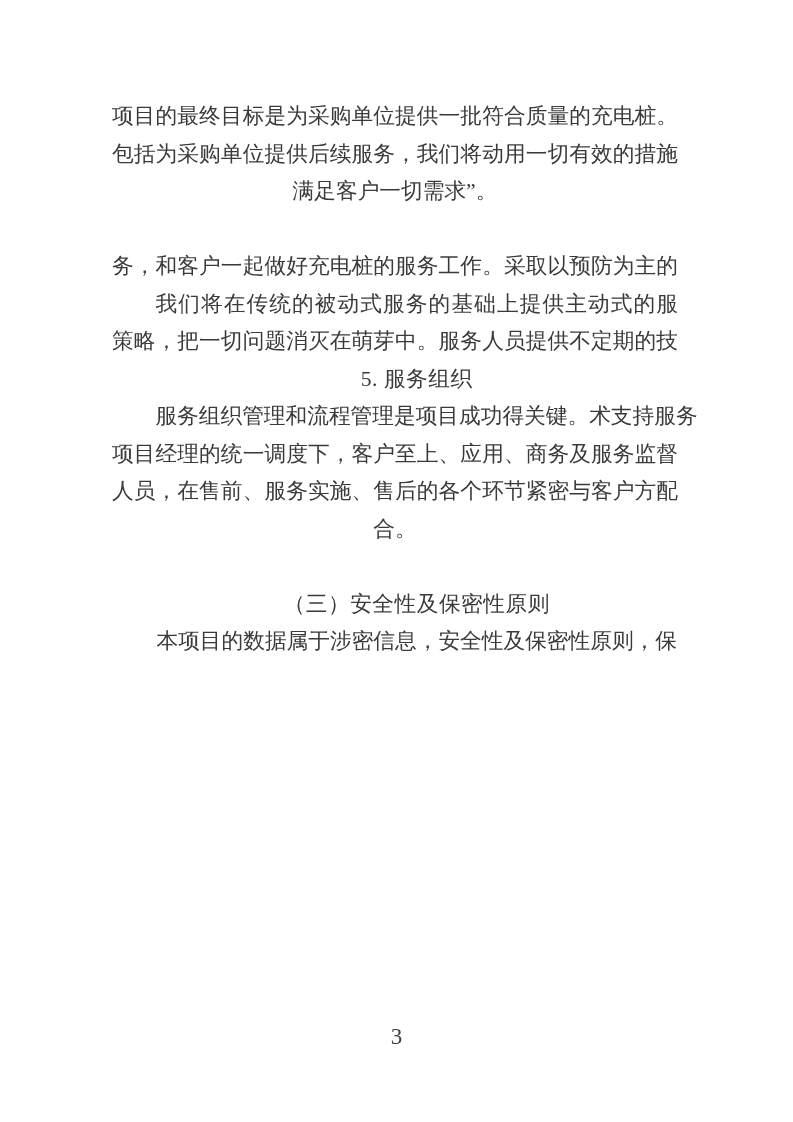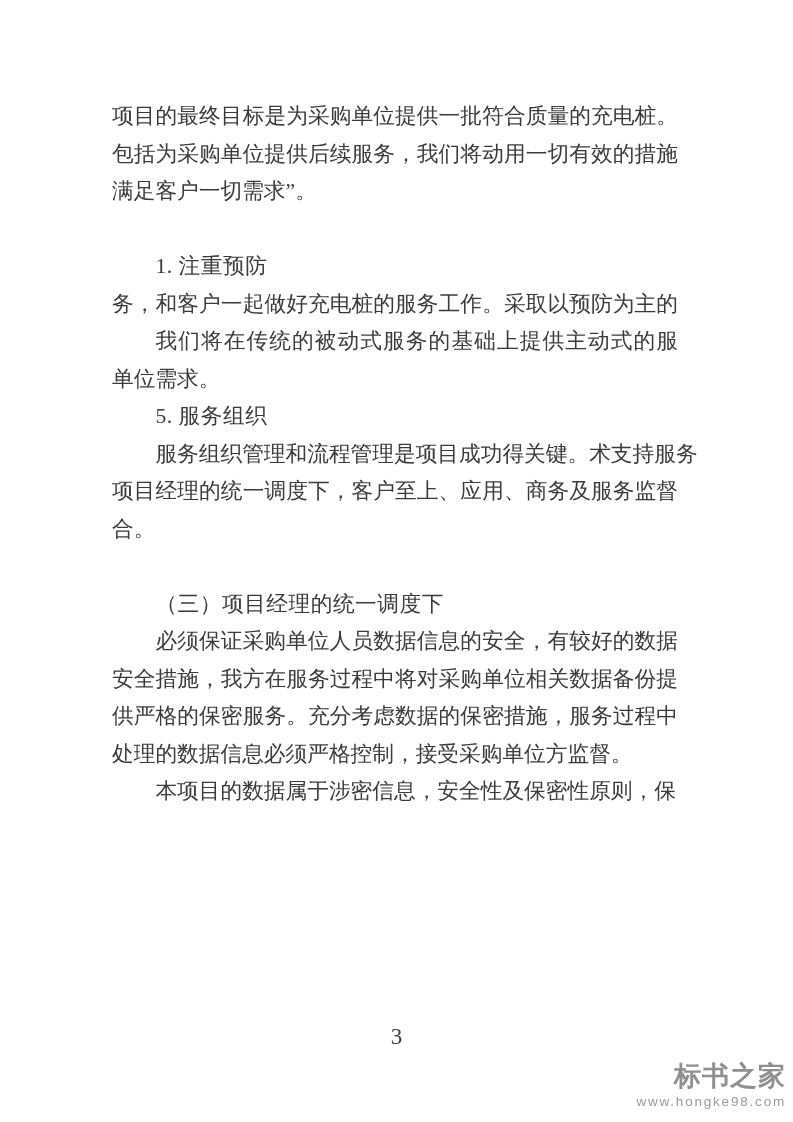--- a/index.html
+++ b/index.html
@@ -28,21 +28,21 @@
     font-size: 21.7px;
   }
   .line {
     height: 37.5px;
     line-height: 37.5px;
     white-space: nowrap;
     text-align: justify;
     text-align-last: justify;
   }
   .line.natural {
-    text-align: left;
+    text-align: center;
     text-align-last: auto;
   }
   .line.indent { text-indent: 2em; }
   .spacer { height: 37.5px; }
   .heading, .subheading { letter-spacing: 0.5px; }
   .page-footer {
     position: absolute;
     left: 0;
     top: 1022px;
     width: 100%;
@@ -77,46 +77,36 @@
 <body>
 
 <div class="page">
   <div class="doc-body">
       <div class="paragraph">
         <div class="line">项目的最终目标是为采购单位提供一批符合质量的充电桩。</div>
         <div class="line">包括为采购单位提供后续服务，我们将动用一切有效的措施</div>
         <div class="line natural">满足客户一切需求”。</div>
       </div>
       <div class="spacer"></div>
-      <div class="line natural indent subheading">1. 注重预防</div>
       <div class="paragraph">
         <div class="line">务，和客户一起做好充电桩的服务工作。采取以预防为主的</div>
         <div class="line indent">我们将在传统的被动式服务的基础上提供主动式的服</div>
-        <div class="line natural">单位需求。</div>
+        <div class="line">策略，把一切问题消灭在萌芽中。服务人员提供不定期的技</div>
       </div>
       <div class="line natural indent subheading">5. 服务组织</div>
       <div class="paragraph">
         <div class="line indent">服务组织管理和流程管理是项目成功得关键。术支持服务</div>
         <div class="line">项目经理的统一调度下，客户至上、应用、商务及服务监督</div>
+        <div class="line">人员，在售前、服务实施、售后的各个环节紧密与客户方配</div>
         <div class="line natural">合。</div>
       </div>
       <div class="spacer"></div>
-      <div class="line natural indent heading">（三）项目经理的统一调度下</div>
-      <div class="paragraph">
-        <div class="line indent">必须保证采购单位人员数据信息的安全，有较好的数据</div>
-        <div class="line">安全措施，我方在服务过程中将对采购单位相关数据备份提</div>
-        <div class="line">供严格的保密服务。充分考虑数据的保密措施，服务过程中</div>
-        <div class="line natural">处理的数据信息必须严格控制，接受采购单位方监督。</div>
-      </div>
+      <div class="line natural indent heading">（三）安全性及保密性原则</div>
       <div class="paragraph">
         <div class="line natural indent">本项目的数据属于涉密信息，安全性及保密性原则，保</div>
       </div>
     </div>
 
   <div class="page-footer">
     <span>3</span>
   </div>
 
-  <div class="watermark">
-    <div class="wm-title">标书之家</div>
-    <div class="wm-url">www.hongke98.com</div>
-  </div>
 </div>
 
 </body></html>

